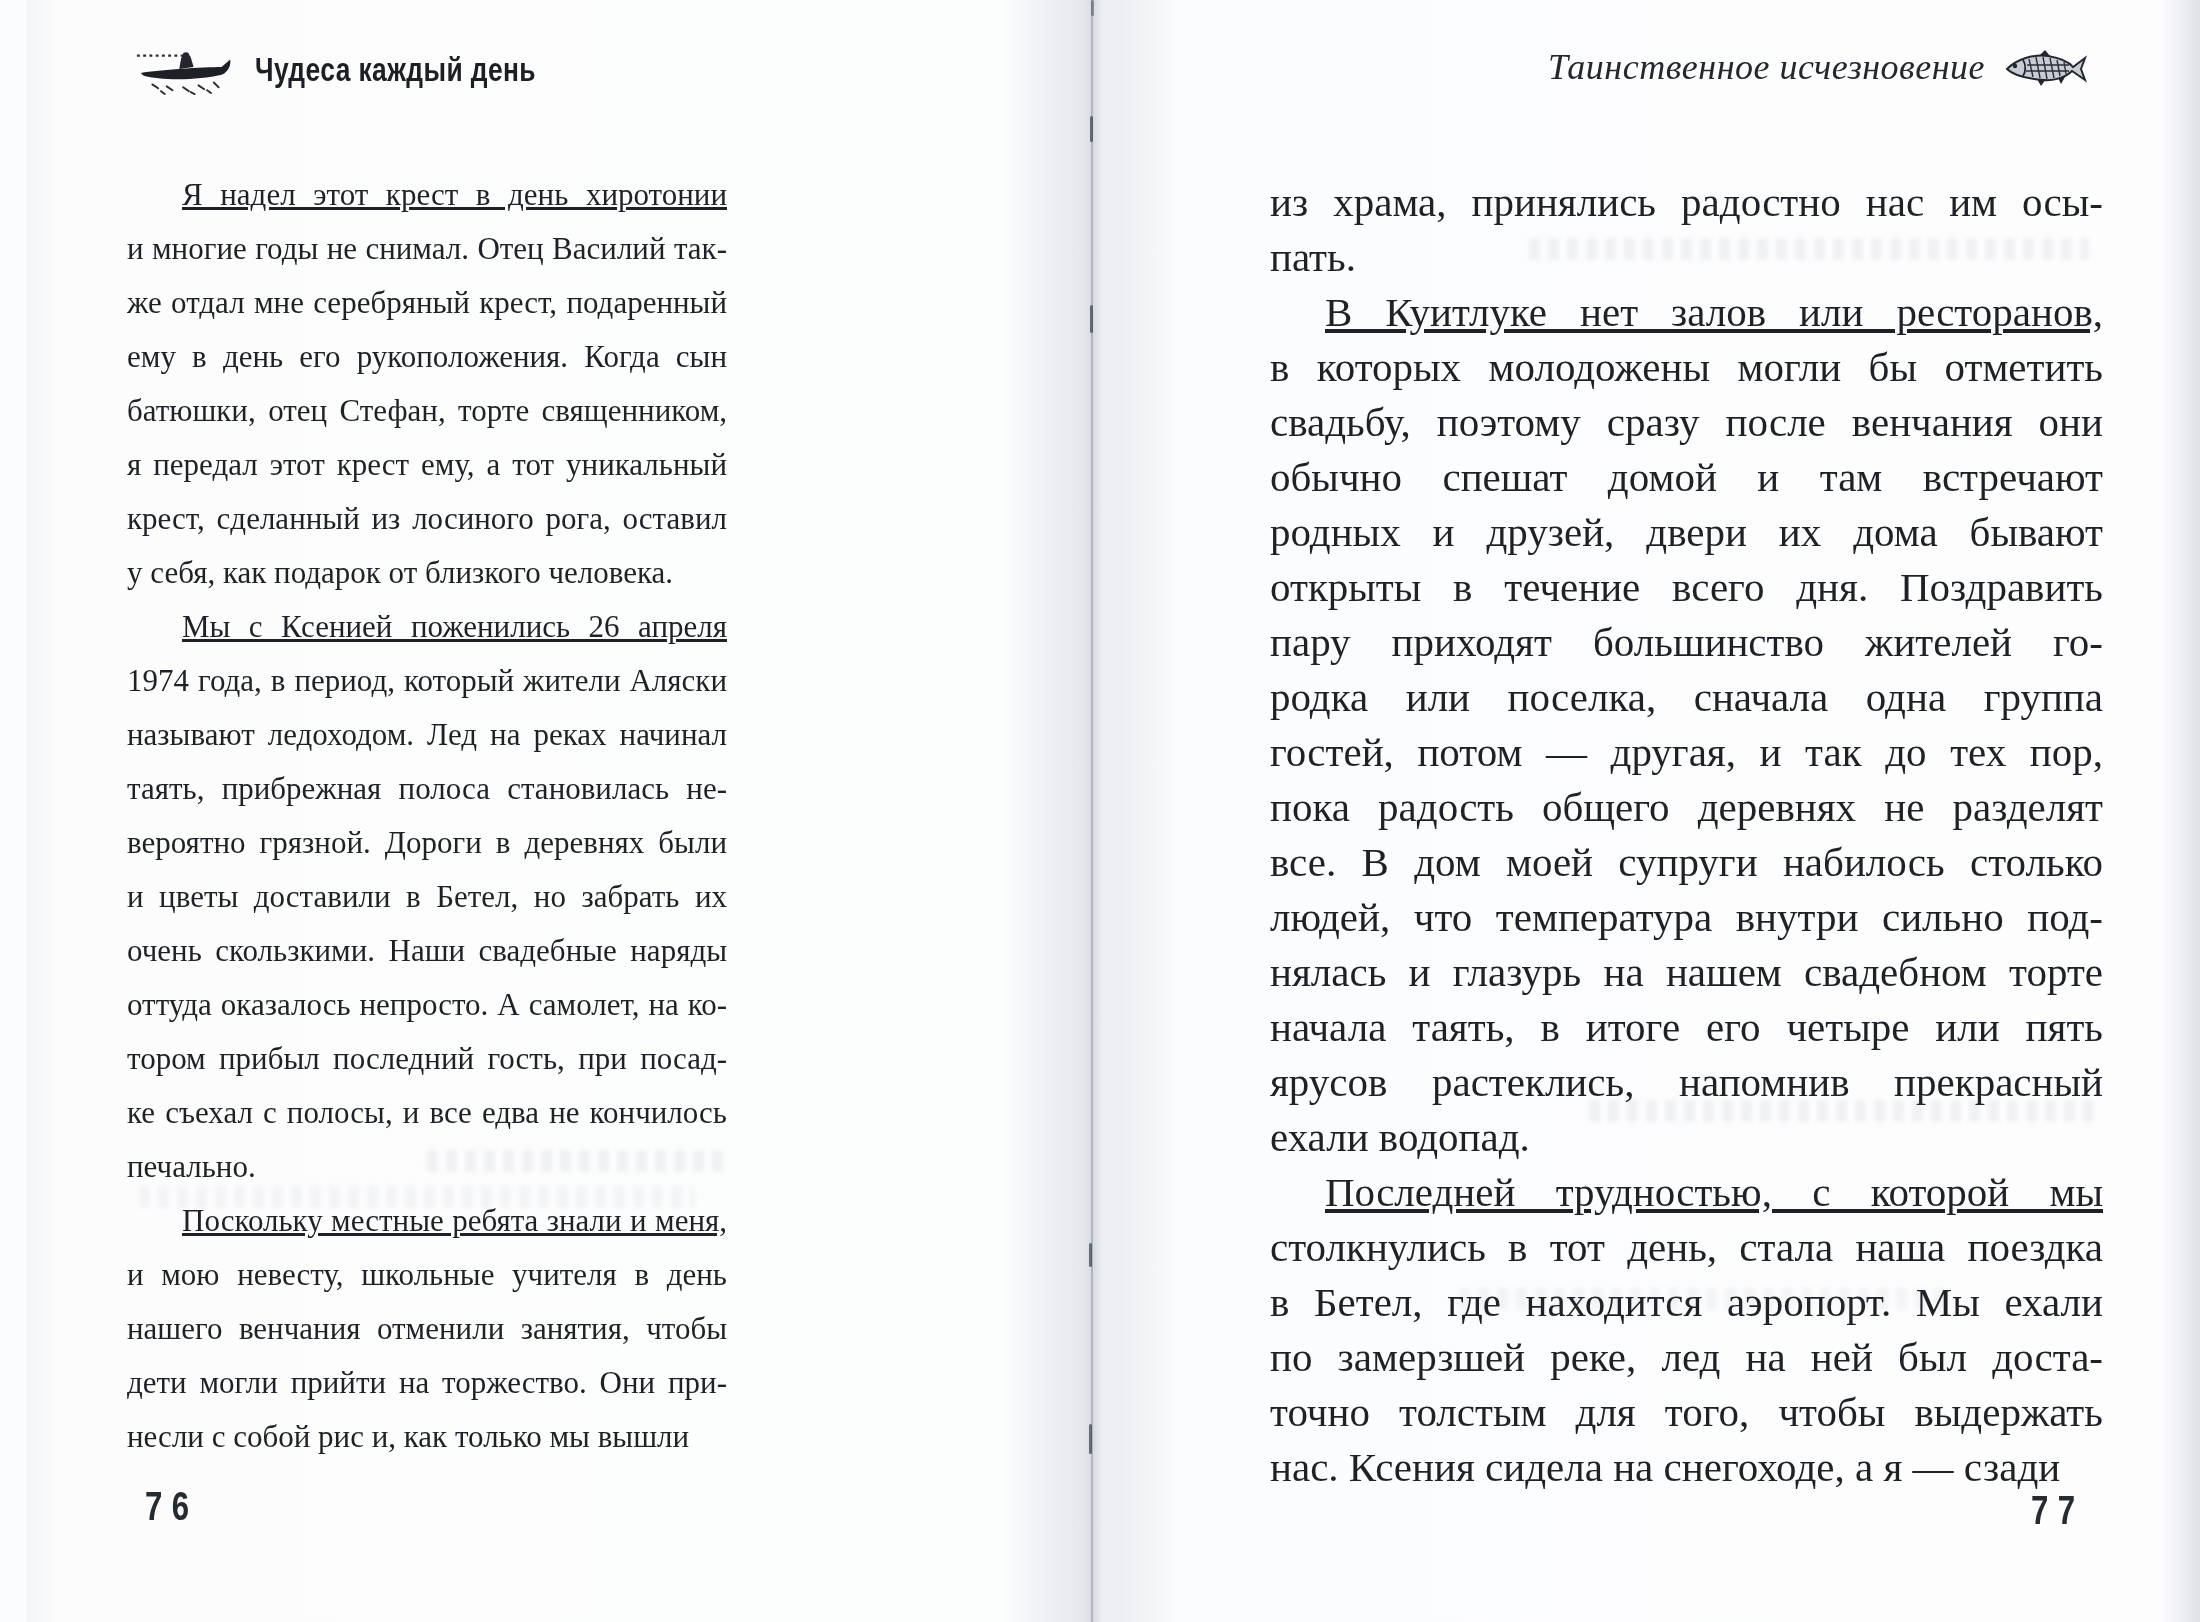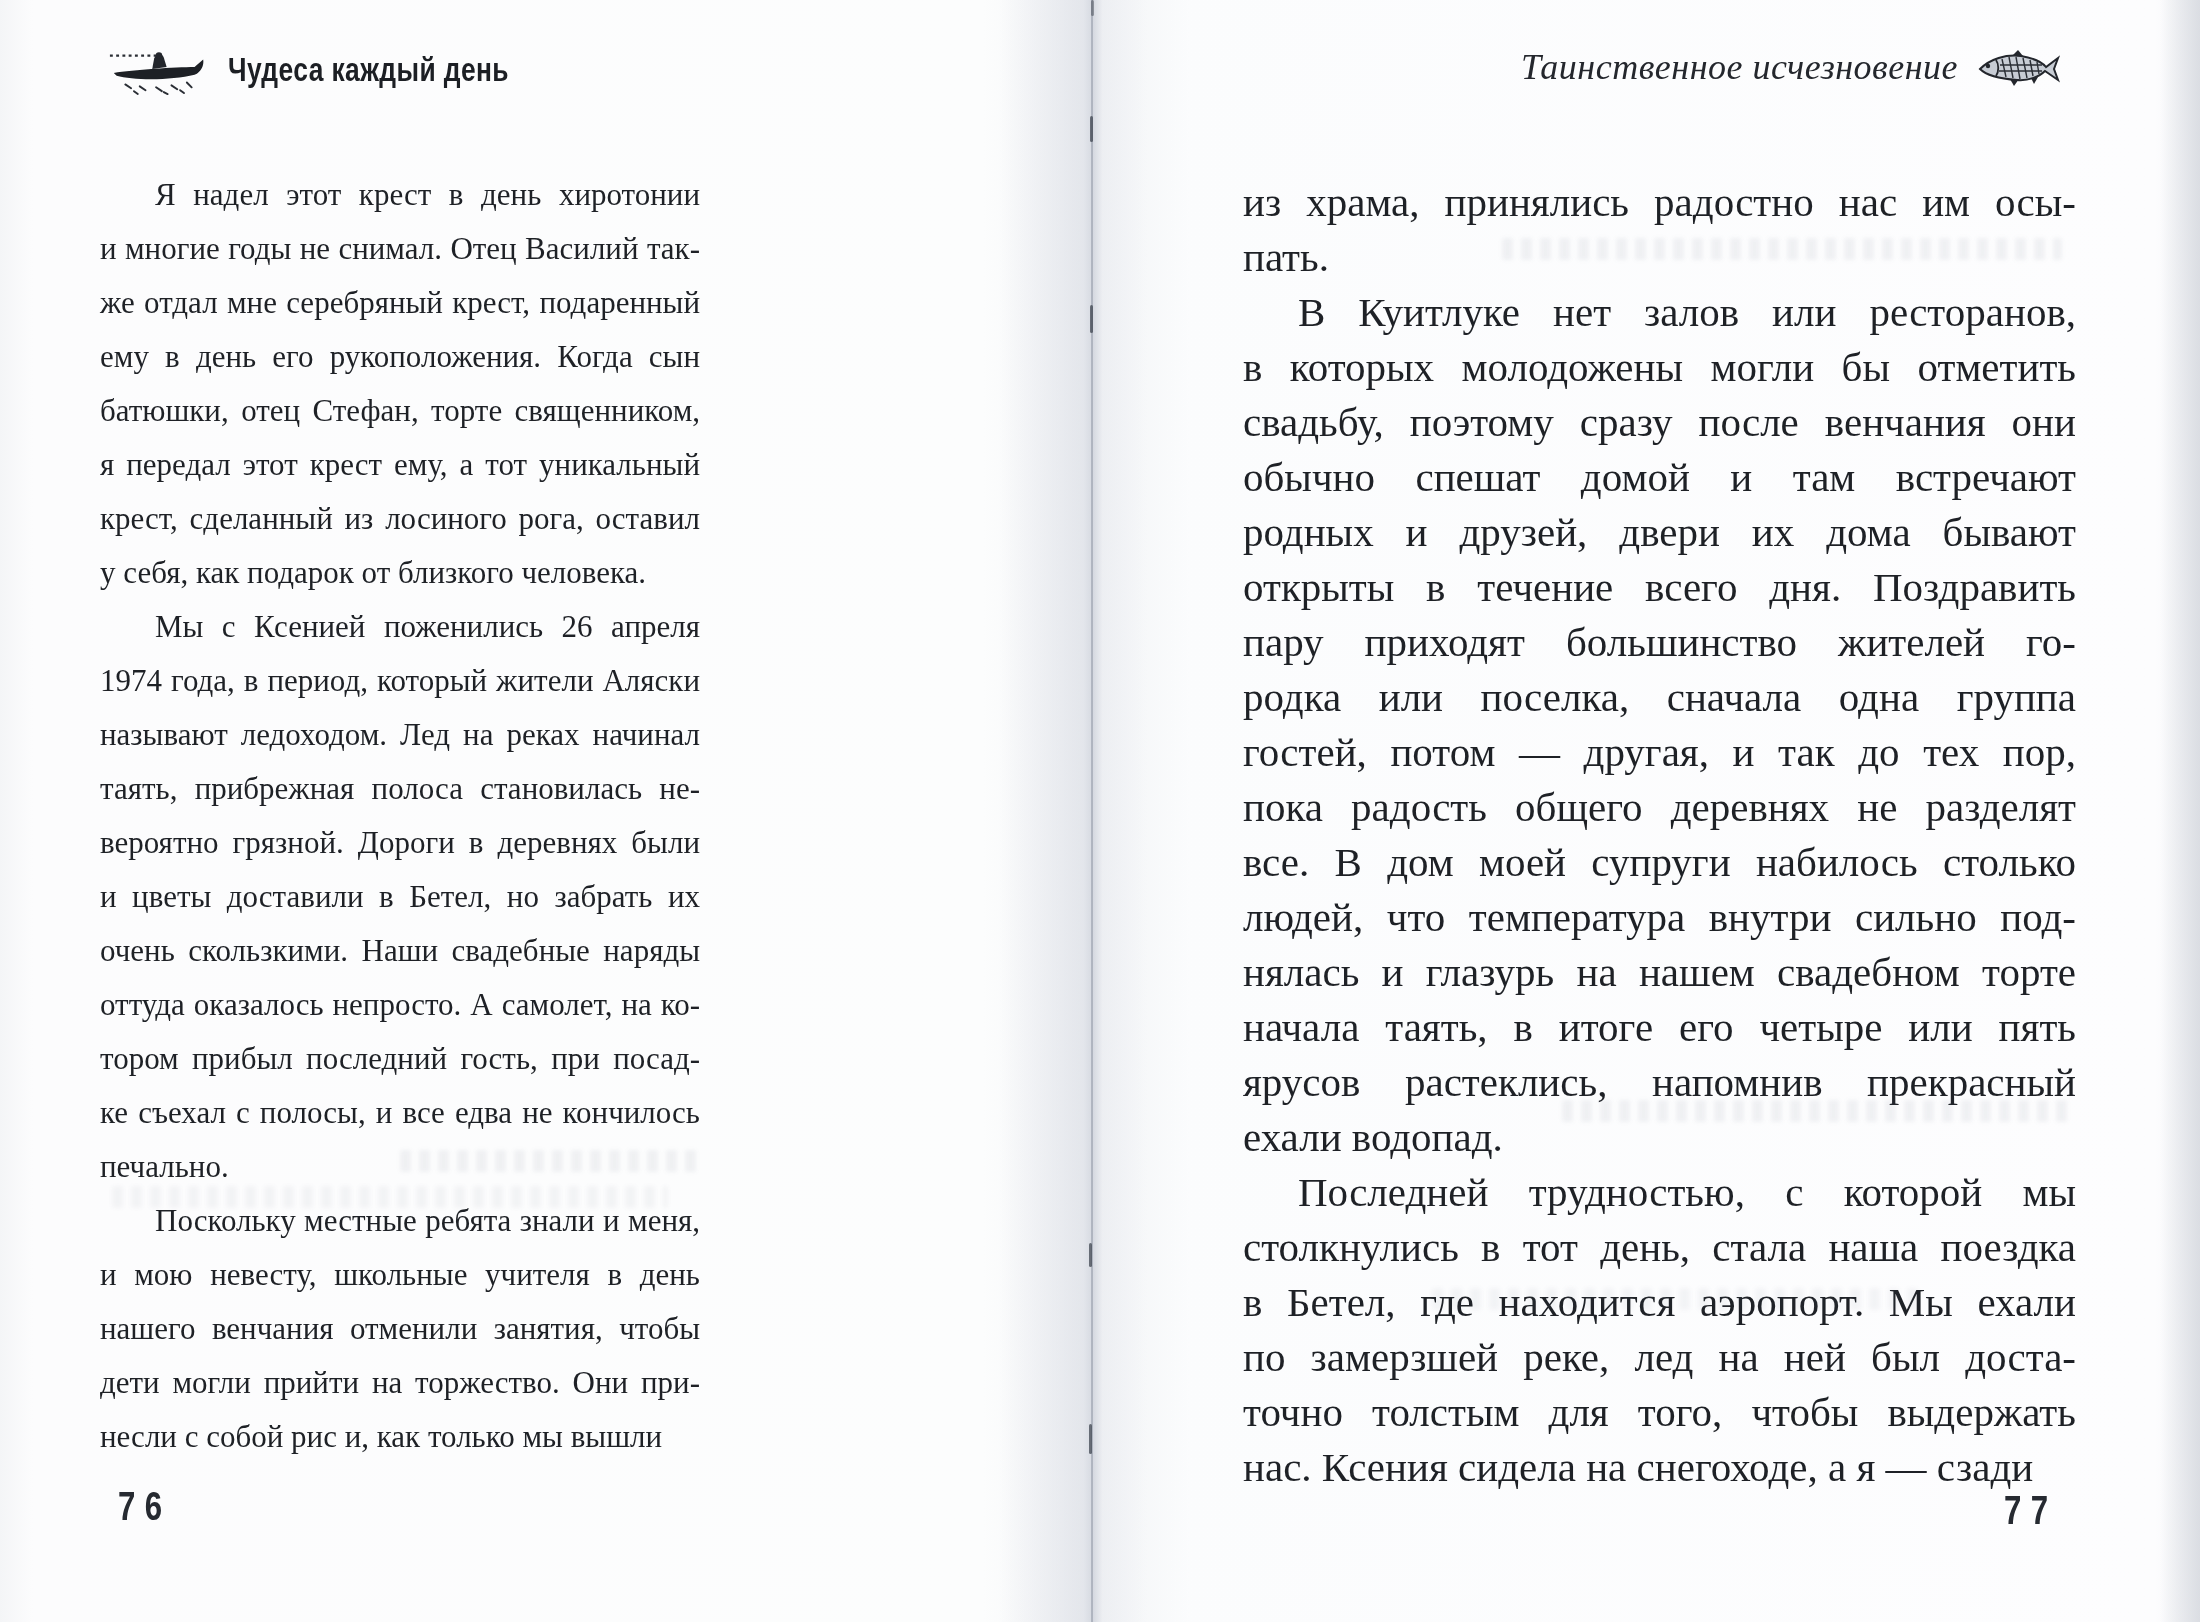--- a/index.html
+++ b/index.html
@@ -5,21 +5,21 @@
   html,body{margin:0;padding:0;background:#e9eaec;}
   .canvas{
     position:relative;
     width:2200px;height:1622px;
     background:#fbfcfd;
     overflow:hidden;
     font-family:"Liberation Serif","DejaVu Serif",serif;
     color:#1e2126;
   }
   
-  .page{position:absolute;top:0;height:1622px;}
+  .page{position:absolute;top:0;height:1622px;margin-left:27px;}
   .page.left{left:0;width:1092px;background:linear-gradient(90deg,#f4f5f7 0%,#fcfcfd 3%,#fcfdfd 90%,#f2f3f6 100%);}
   .page.right{left:1092px;width:1108px;background:linear-gradient(90deg,#f1f2f5 0%,#fbfcfd 5%,#fdfdfe 96%,#f0f1f4 100%);}
   
   .gutter-band{position:absolute;left:1000px;top:0;width:190px;height:1622px;pointer-events:none;
     background:linear-gradient(90deg,rgba(222,225,231,0) 0%,rgba(212,216,224,.5) 44%,rgba(198,203,213,.65) 49%,rgba(226,229,234,.35) 54%,rgba(238,240,243,0) 100%);}
   .gutter-line{position:absolute;left:1091px;top:0;width:2px;height:1622px;background:rgba(128,136,150,.45);pointer-events:none;}
   .gutter-dash{position:absolute;width:3px;background:#3f4550;opacity:.75;border-radius:2px;pointer-events:none;}
   .edge-right{position:absolute;right:0;top:0;width:40px;height:1622px;background:linear-gradient(90deg,rgba(205,209,216,0),rgba(201,205,213,.55));pointer-events:none;}
   .ghost{position:absolute;height:22px;filter:blur(2px);opacity:.55;border-radius:3px;pointer-events:none;
     background:repeating-linear-gradient(90deg,rgba(98,108,128,.15) 0 11px,rgba(98,108,128,0) 11px 19px);}
@@ -34,21 +34,21 @@
   }
   .head-title-right{
     font-style:italic;font-size:36px;letter-spacing:.5px;white-space:nowrap;color:#24272d;
   }
   .ornament{display:inline-block;line-height:0;}
   
   .text-block{position:absolute;}
   .text-left{left:100px;top:168px;width:600px;font-size:31px;line-height:54px;}
   .para .line{text-align:justify;text-align-last:justify;white-space:normal;}
   .para .line.last{text-align-last:left;}
-  .para.indent .line:first-child{text-indent:55px;}
+  .para.indent .line:first-child{text-indent:55px;text-decoration:underline;}
   
   .page-number{
     position:absolute;
     font-family:"Liberation Sans","DejaVu Sans",sans-serif;
     font-weight:700;font-size:40px;letter-spacing:12px;color:#262a31;
     transform:scaleX(.78);transform-origin:left center;
   }
   .pn-left{left:118px;top:1484px;}
 </style>
 </head>

